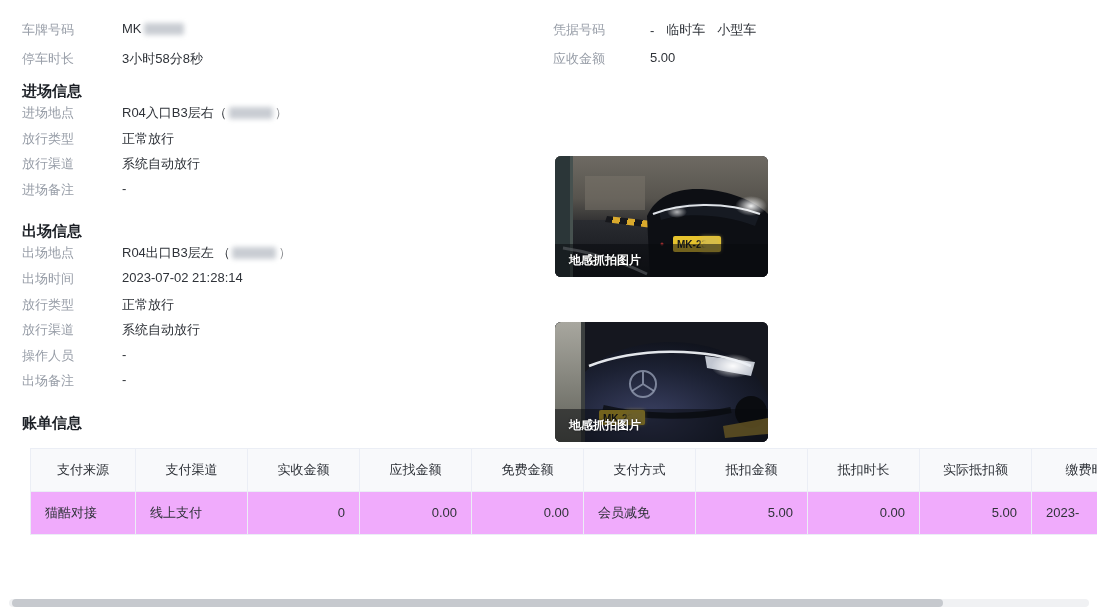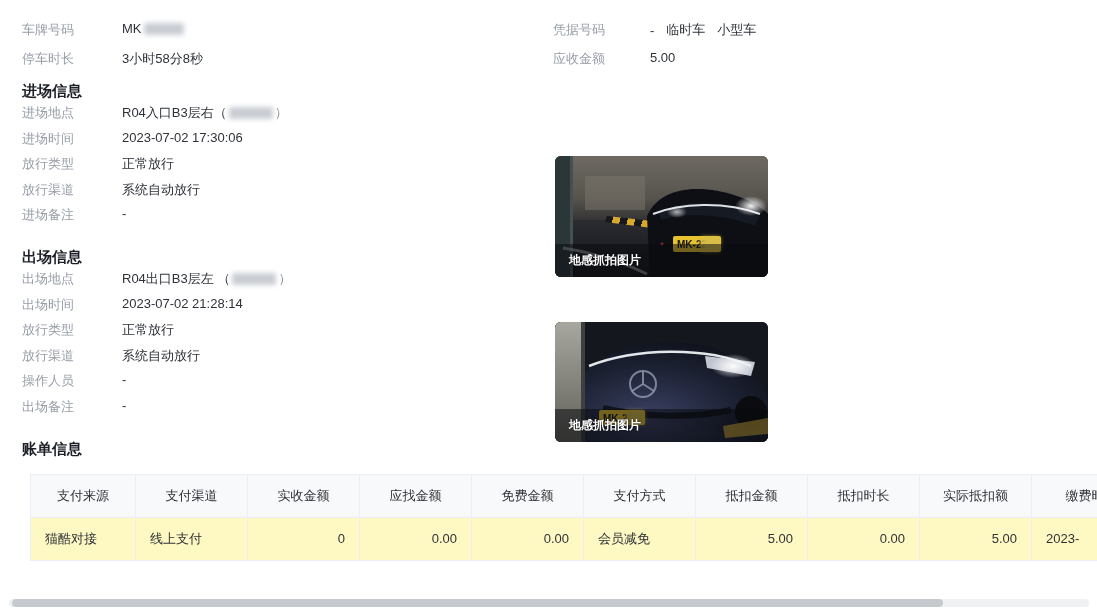--- a/index.html
+++ b/index.html
@@ -42,21 +42,21 @@
   .capture.exit  { top:322px; height:120px; }
   .capture svg { display:block; }
   .cap-strip { position:absolute; left:0; right:0; bottom:0; height:33px; background:rgba(8,10,14,0.52); display:flex; align-items:center; padding-left:14px; }
   .cap-strip span { color:#fff; font-size:12px; font-weight:bold; text-shadow:0 0 2px rgba(0,0,0,.8); }
 
   
   .table-wrap { position:relative; margin:15px -22px 0 8px; overflow:hidden; }
   table.bill { border-collapse:collapse; table-layout:fixed; width:1121px; font-size:13px; }
   table.bill th, table.bill td { border:1px solid #ebeef5; box-sizing:border-box; padding:12px 14px; white-space:nowrap; overflow:hidden; }
   table.bill th { height:38px; background:#f8f9fb; color:#2e3238; font-weight:normal; text-align:center; }
-  table.bill td { height:36px; color:#2e3238; text-align:left; background:#fef9c3;margin-left:16px; }
+  table.bill td { height:36px; color:#2e3238; text-align:left; background:#f0abfc;margin-left:16px; }
   table.bill td.num { text-align:right; }
 
   
   .hscroll { position:absolute; left:9px; right:8px; bottom:2px; height:8px; background:#f0f1f3; border-radius:4px; }
   .hscroll .thumb { position:absolute; left:3px; top:0; height:8px; width:931px; background:#c6c9ce; border-radius:4px; cursor:pointer; }
 </style>
 </head>
 <body>
 
 <div class="dialog">
@@ -96,24 +96,20 @@
 
     <div class="sec-title sec-entry-title">进场信息</div>
     <div class="kv-rows">
       <div class="row">
         <span class="lbl">进场地点</span>
         <span class="val">
             <span>R04入口B3层右（</span>
             <span class="blur-box" style="width:44px"></span>
             <span style="opacity:.55">）</span>
           </span>
-      </div>
-      <div class="row">
-        <span class="lbl">进场时间</span>
-        <span class="val">2023-07-02 17:30:06</span>
       </div>
       <div class="row">
         <span class="lbl">放行类型</span>
         <span class="val">正常放行</span>
       </div>
       <div class="row">
         <span class="lbl">放行渠道</span>
         <span class="val">系统自动放行</span>
       </div>
       <div class="row">

